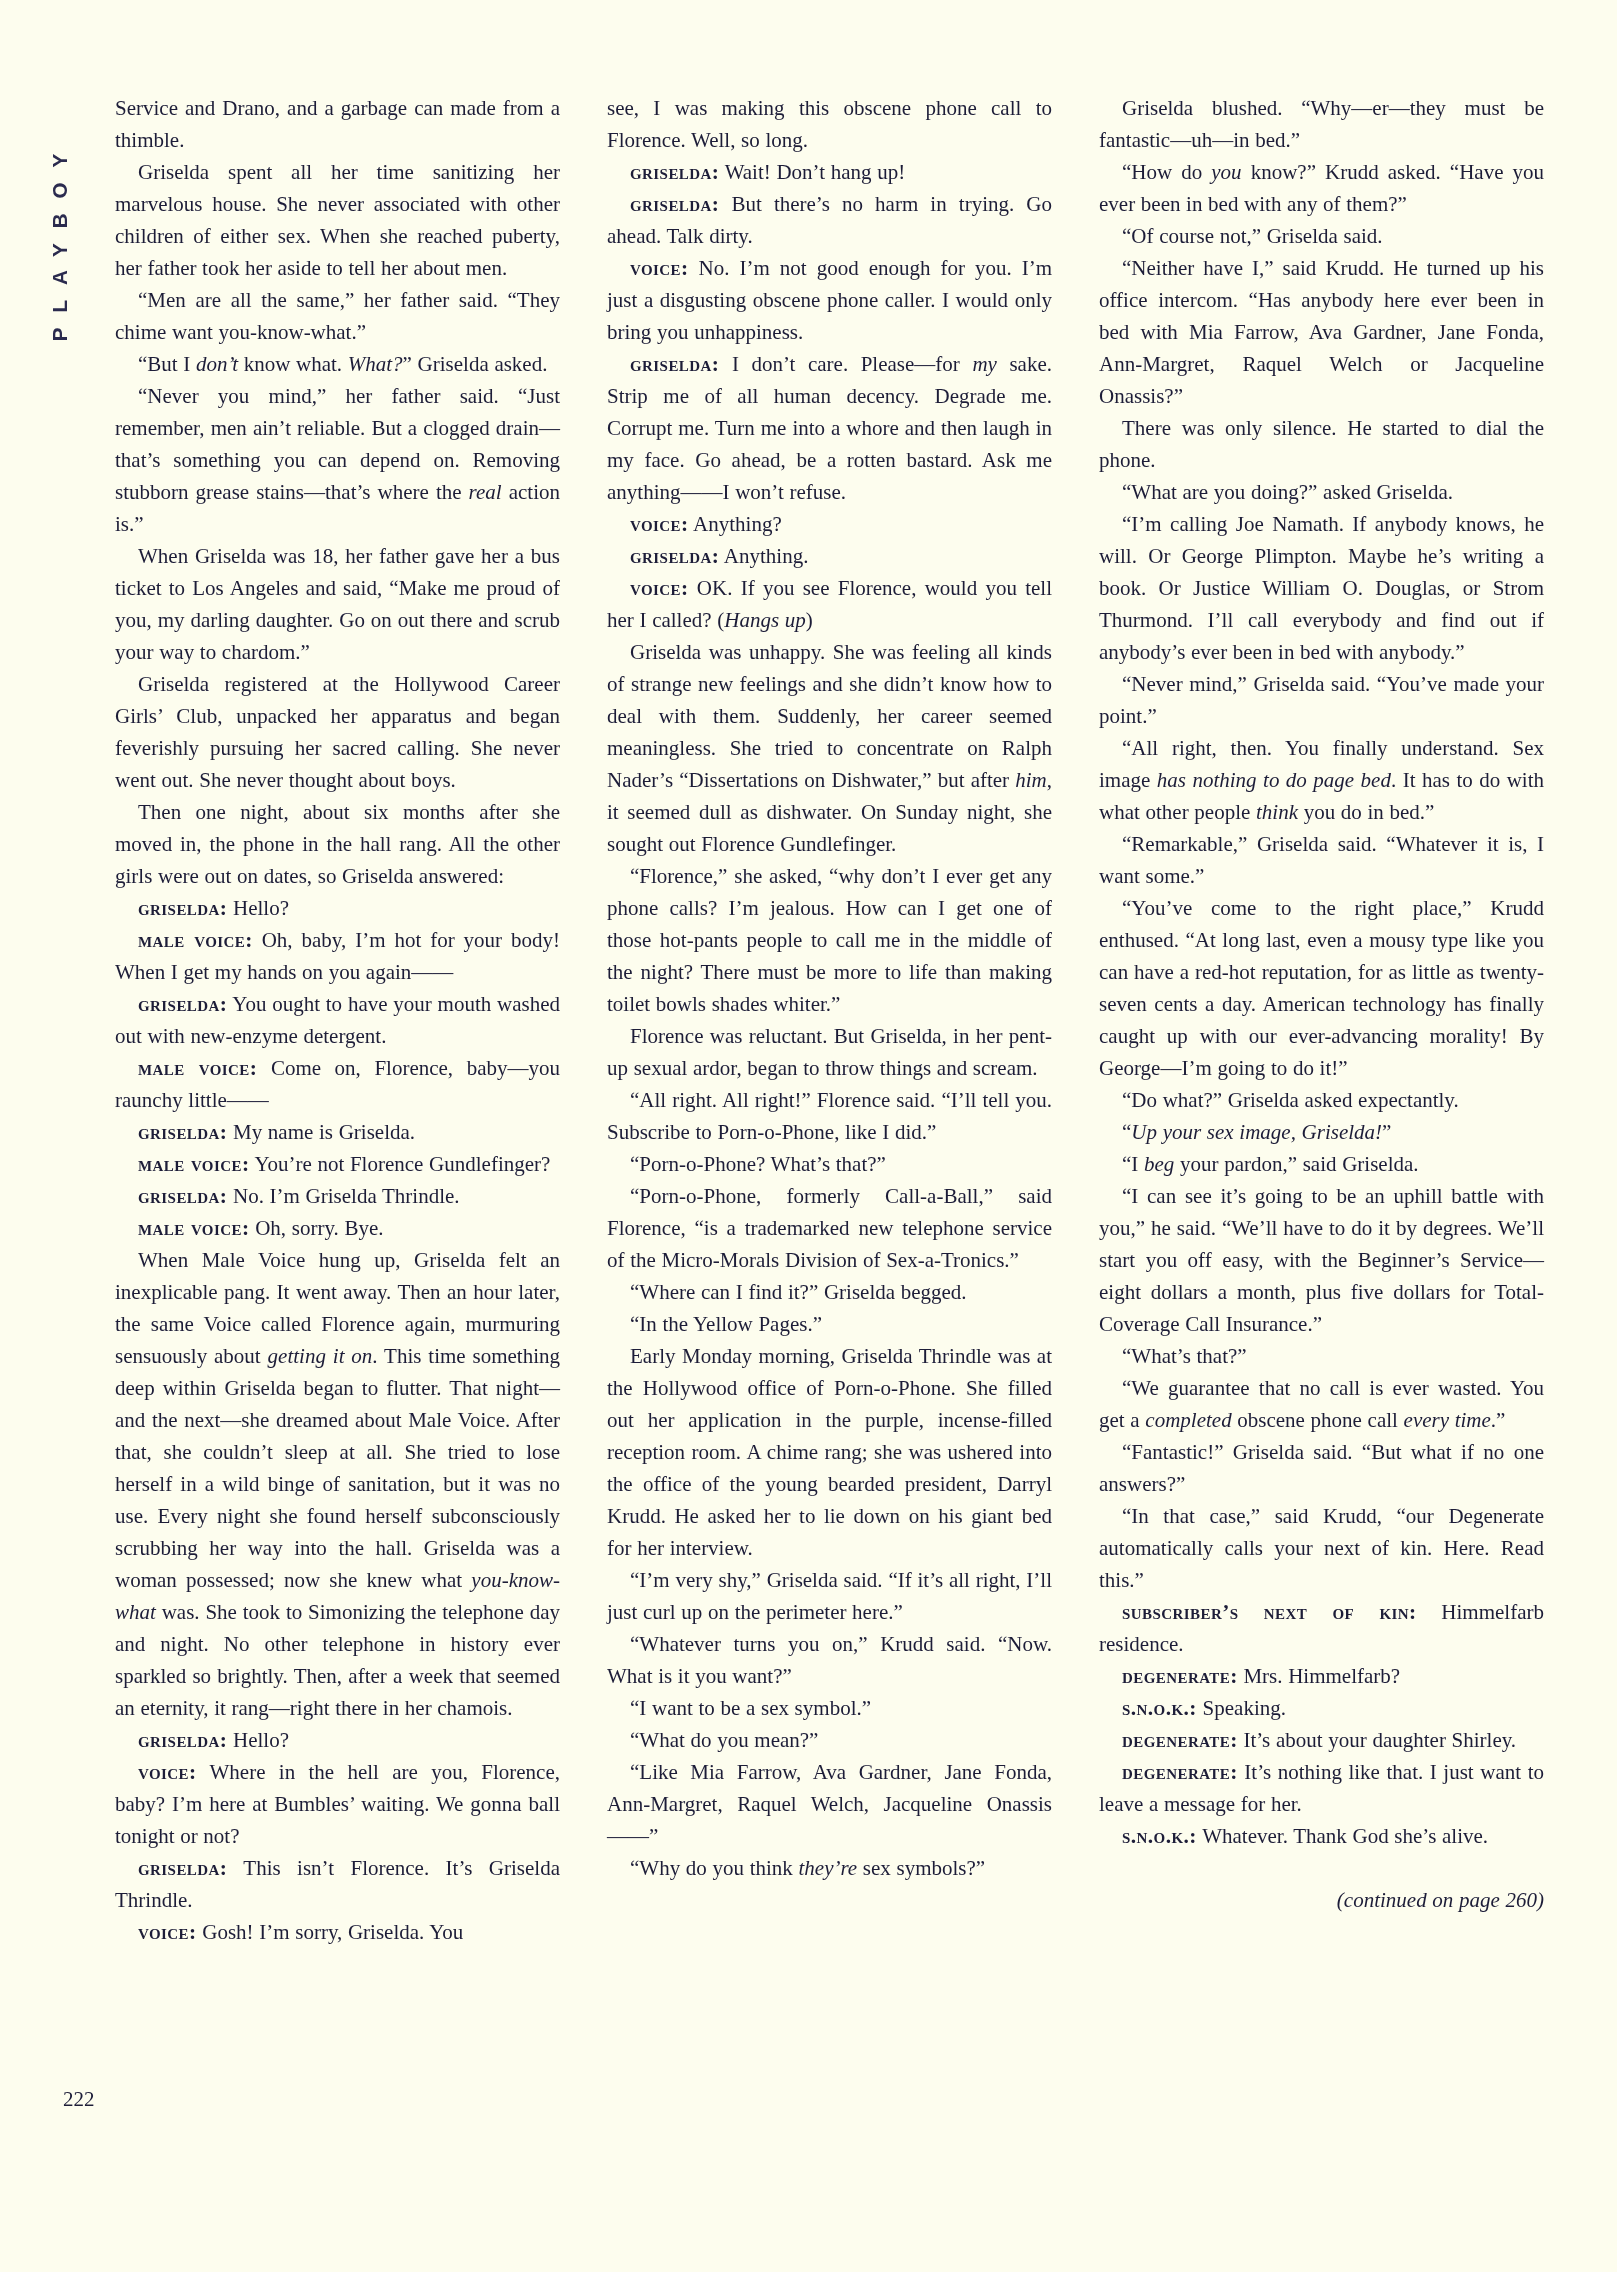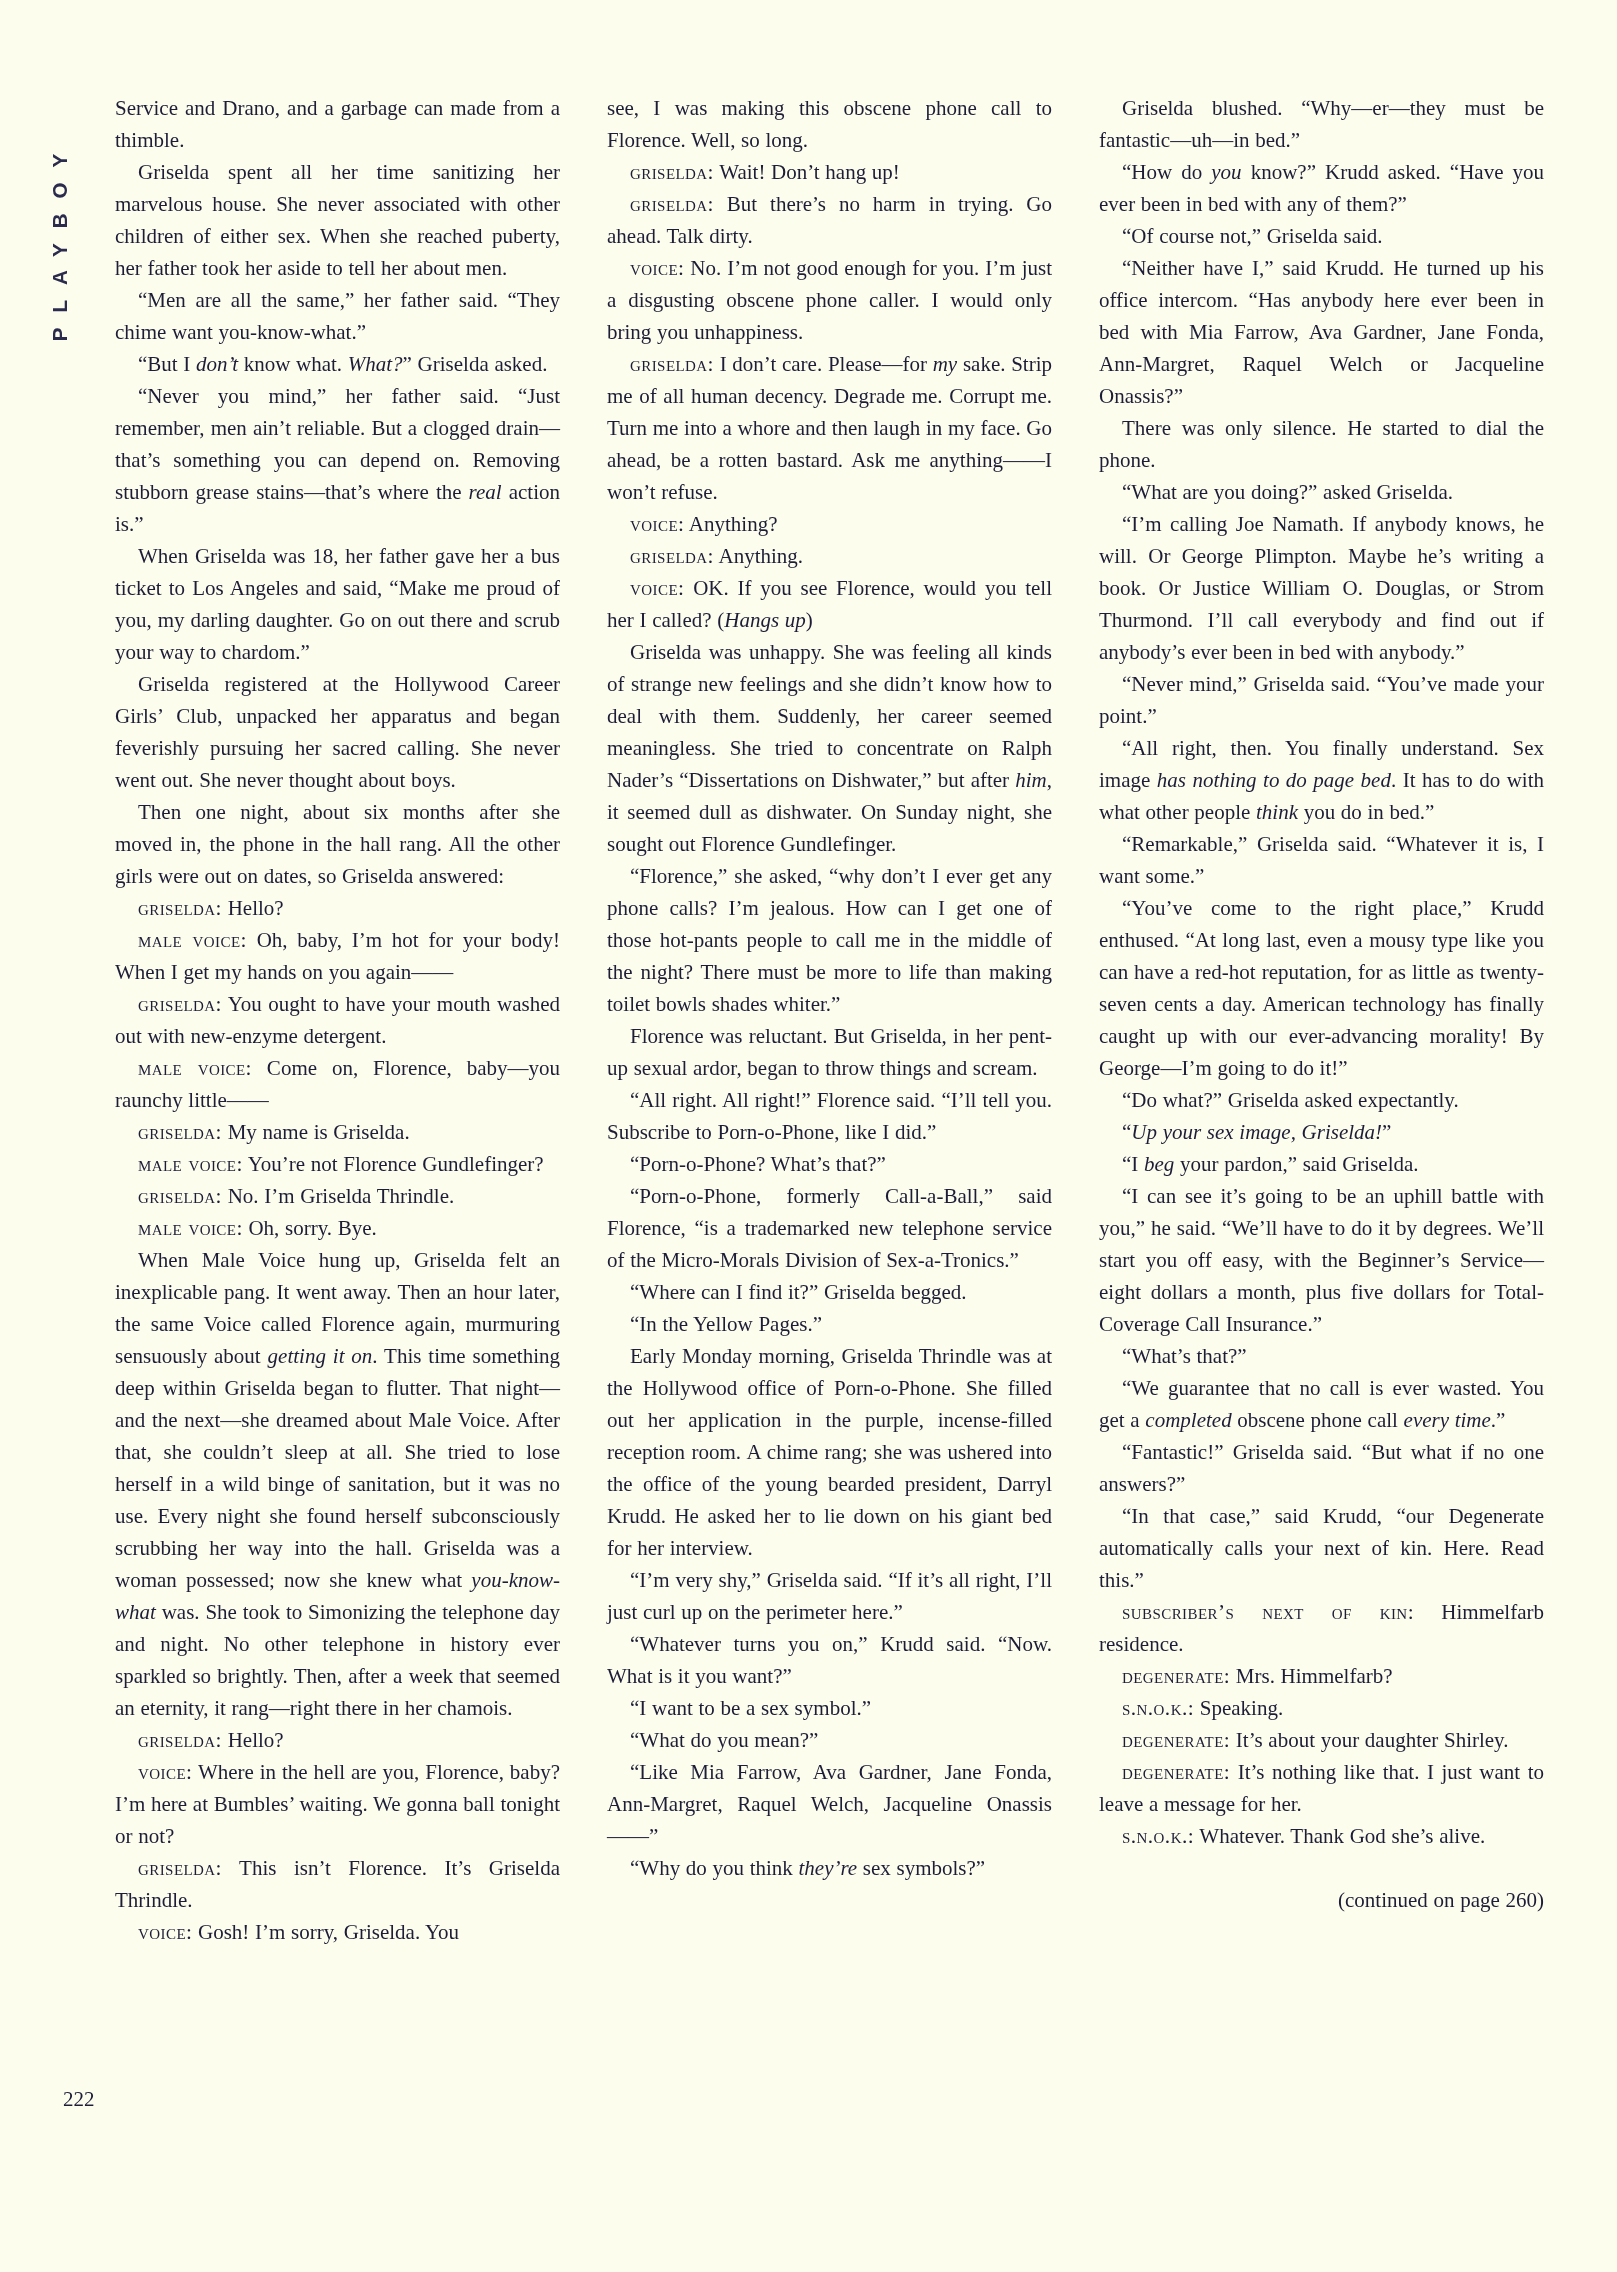--- a/index.html
+++ b/index.html
@@ -63,26 +63,28 @@
     -webkit-hyphens: none;
     hyphens: none;
     word-spacing: 0.02em;
   }
   .col p.noindent {
     text-indent: 0;
   }
   .col p.cont {
     text-indent: 0;
     text-align: right;
+    font-style: italic;
     margin-top: 32px;
   }
   .sc {
     font-variant: small-caps;
     font-size: 1.02em;
     letter-spacing: 0.02em;
+    font-weight: bold;
   }
   
   #folio {
     position: absolute;
     left: 63px;
     top: 2087px;
     font-size: 21px;
     color: #1d1d38;
     font-family: "Liberation Serif", "DejaVu Serif", serif;
   }

